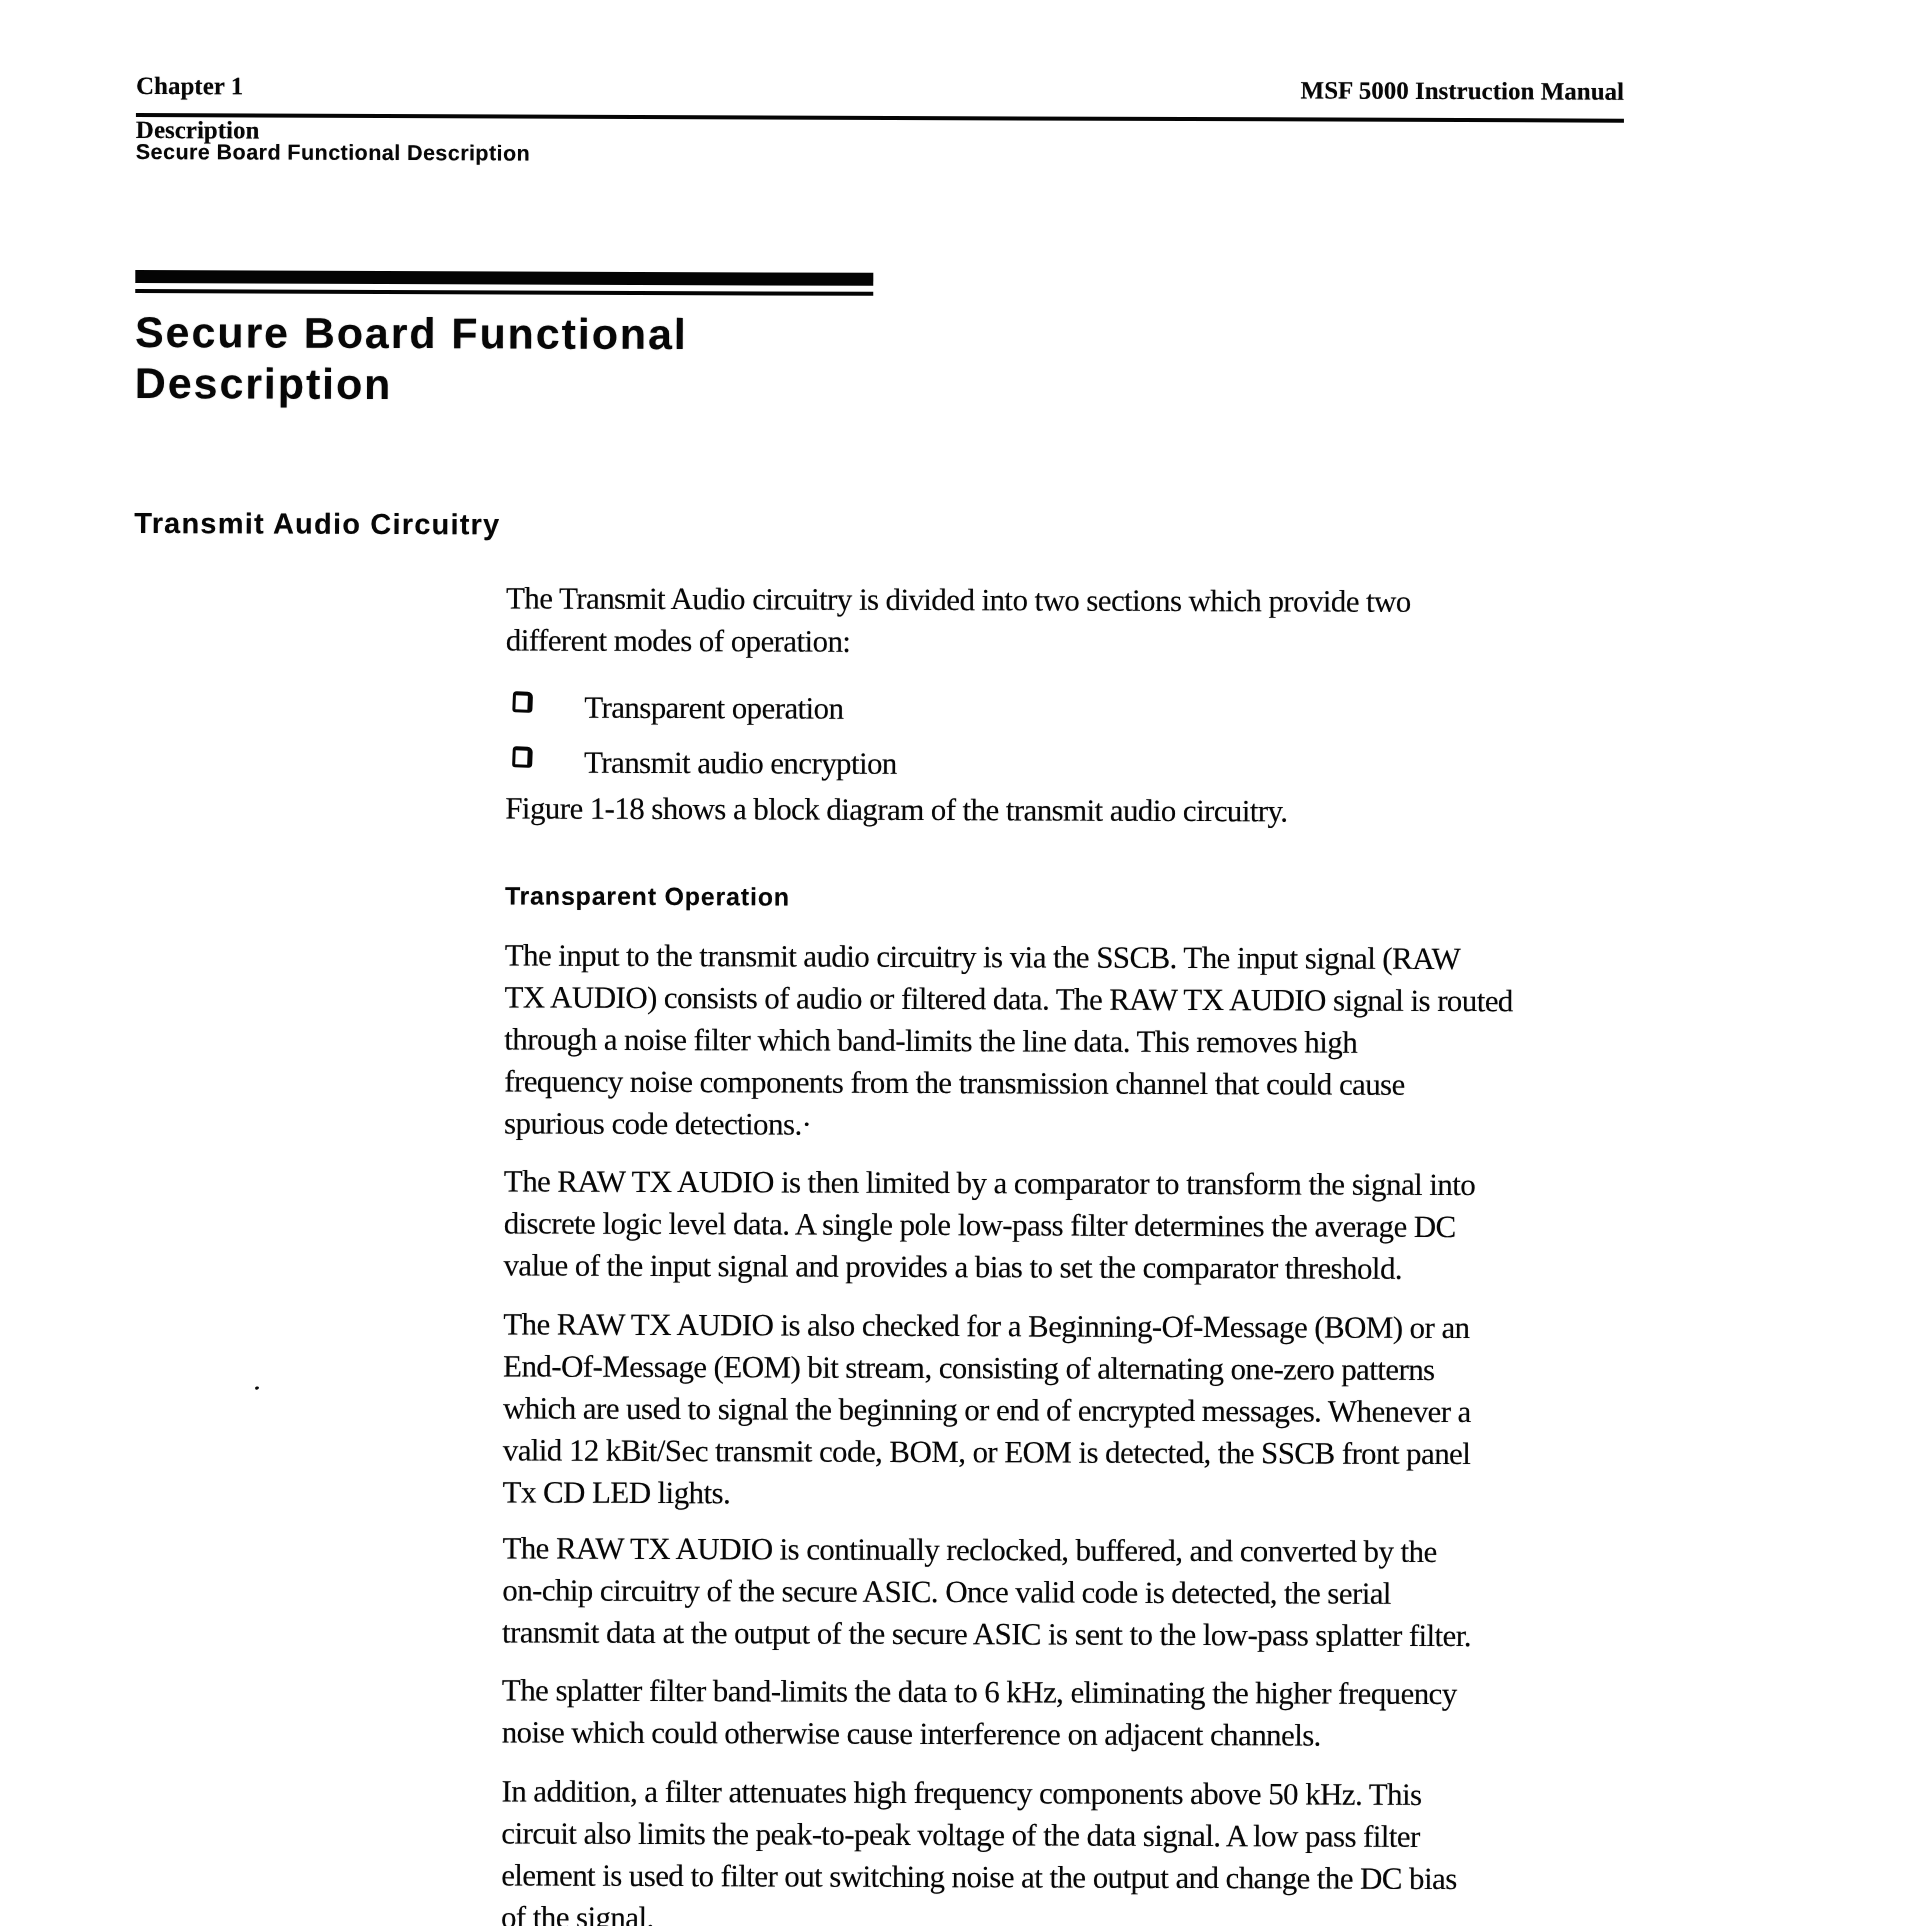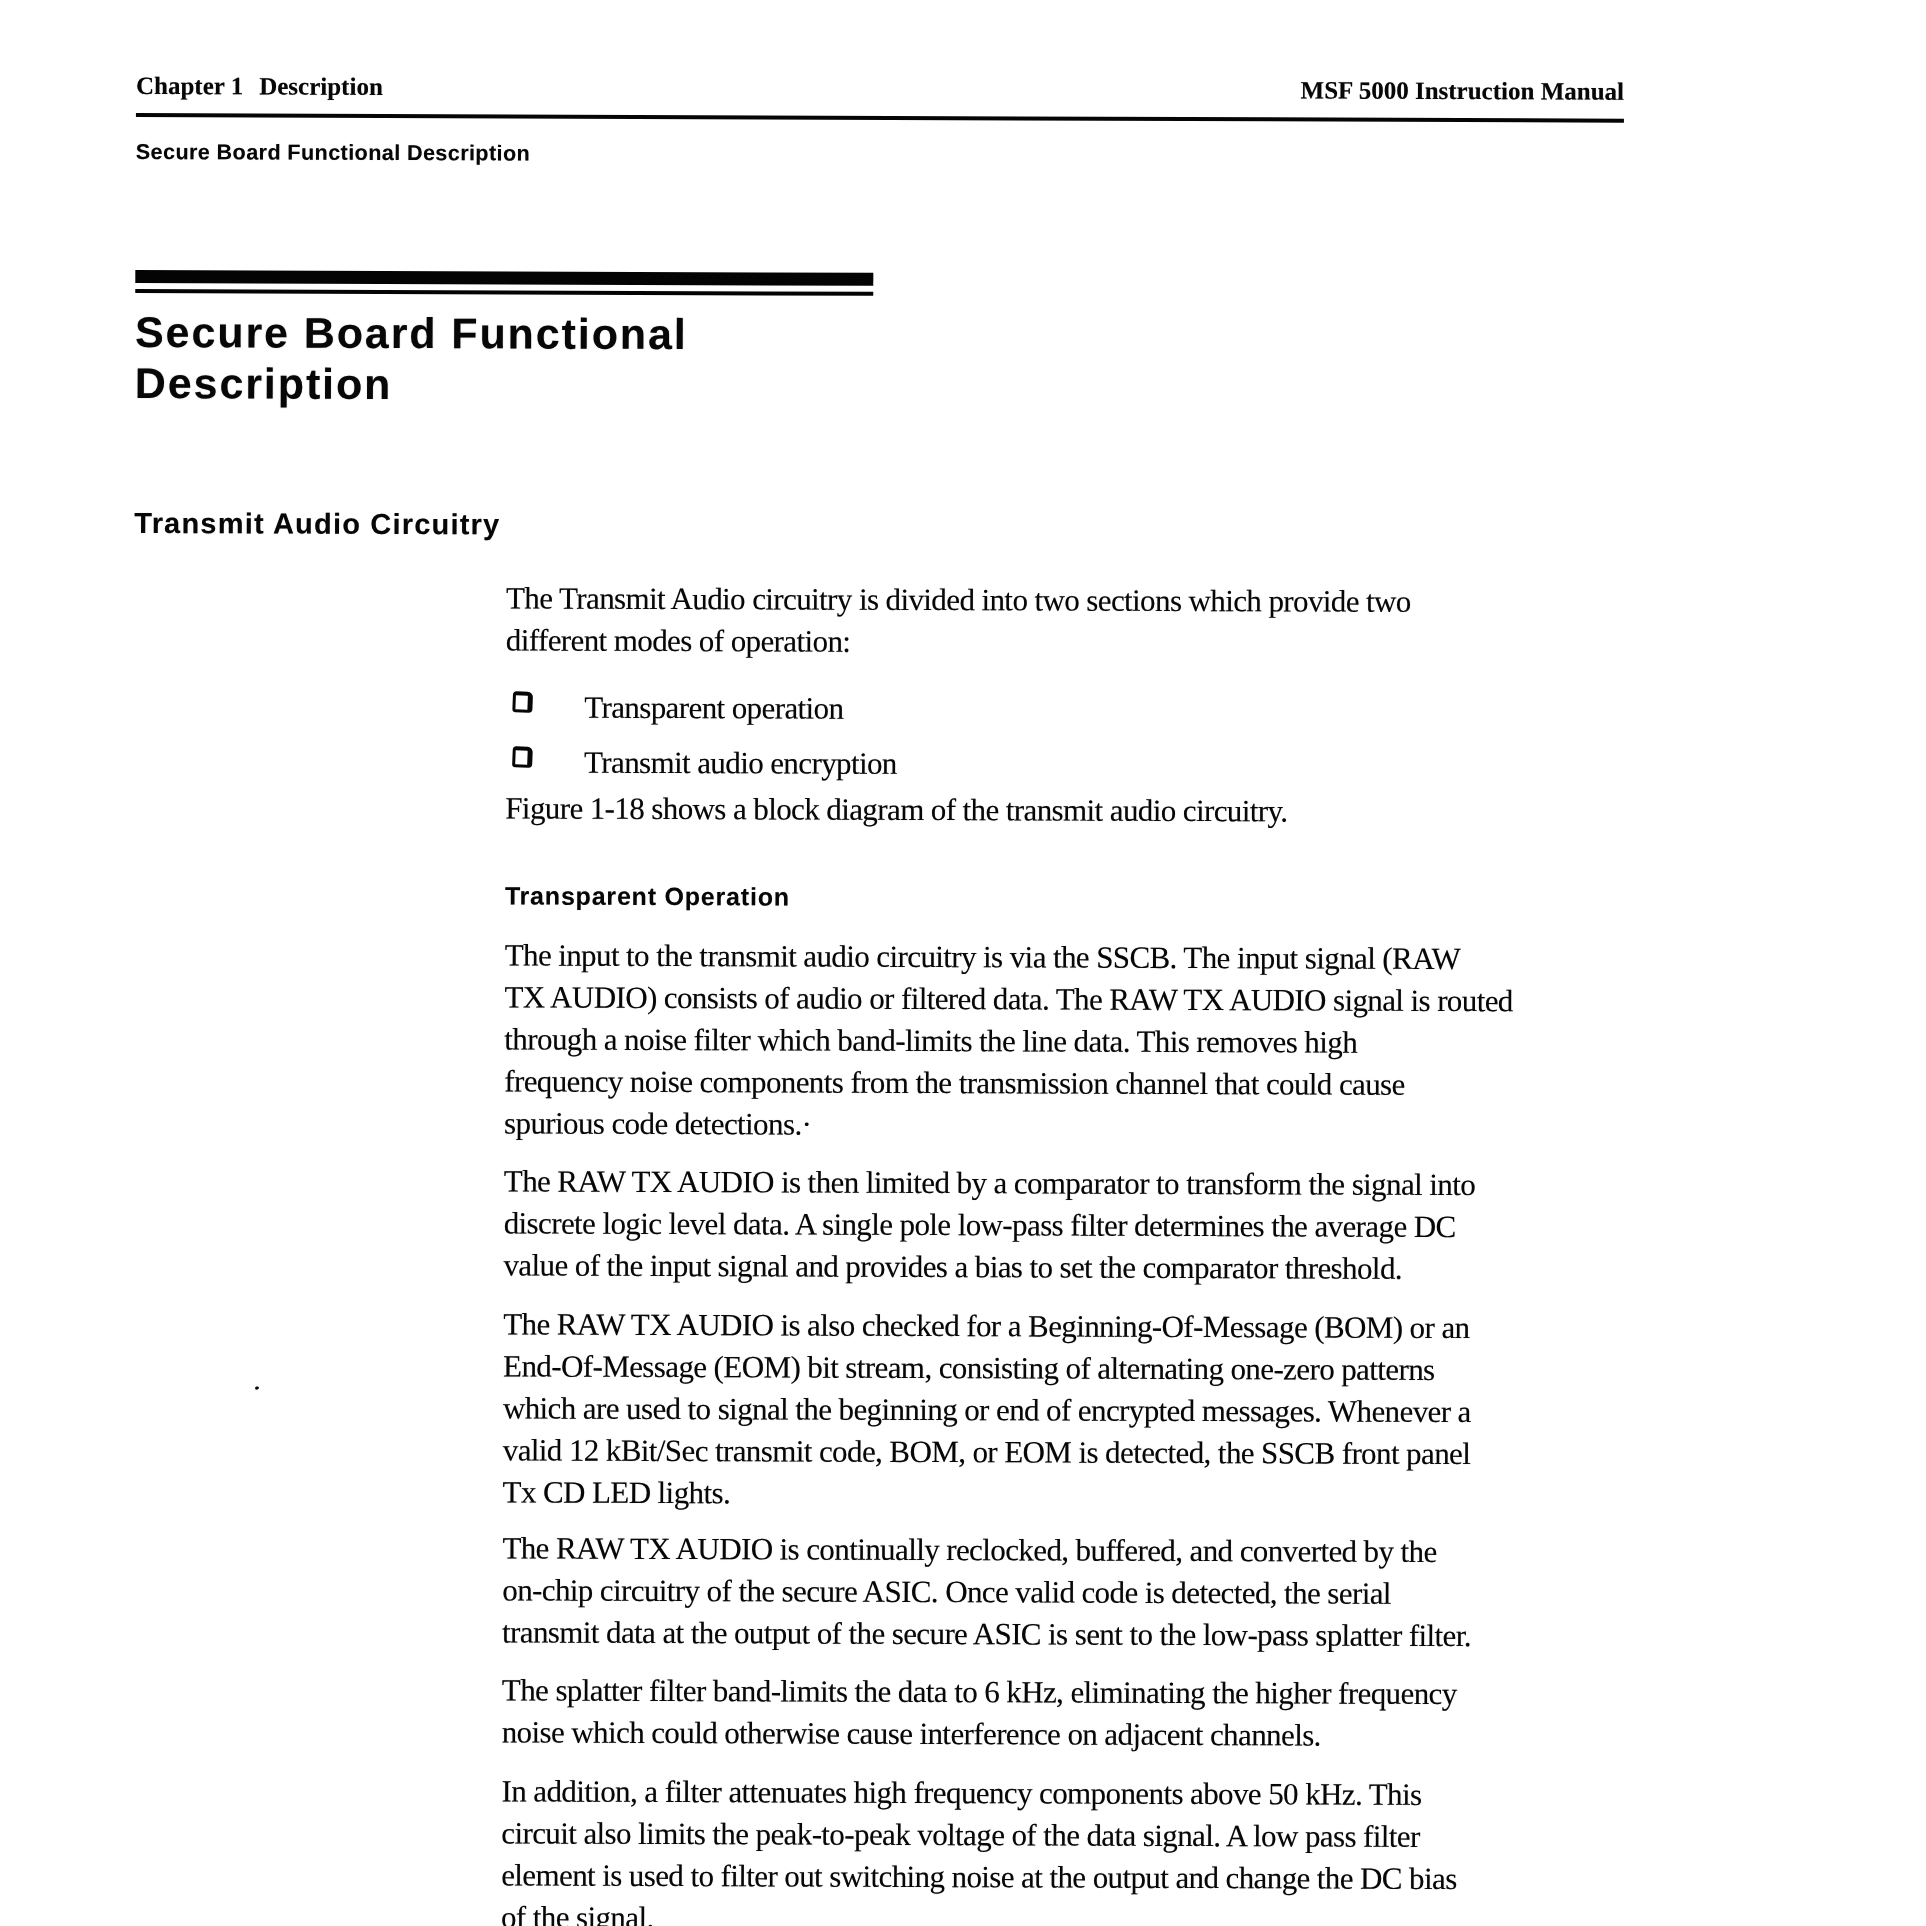--- a/index.html
+++ b/index.html
@@ -16,21 +16,21 @@
     transform:rotate(0.22deg);
     transform-origin:136px 96px;
   }
   
   .running-header{
     position:absolute;top:72px;left:136px;width:1488px;
     display:flex;justify-content:space-between;align-items:baseline;
     font-size:25px;font-weight:bold;
     text-shadow:0 0 0.8px rgba(0,0,0,.45);
   }
-  .rh-left{display:flex;gap:16px;}
+  .rh-left{display:flex;gap:16px;flex-direction:column;}
   .header-rule{
     position:absolute;top:113px;left:136px;width:1488px;height:3.5px;
     background:#050505;
   }
   .section-subtitle{
     position:absolute;top:139px;left:136px;
     font-family:"Liberation Sans","DejaVu Sans",sans-serif;
     font-weight:bold;font-size:21.6px;letter-spacing:0.4px;
     text-shadow:0 0 0.8px rgba(0,0,0,.4);
   }

